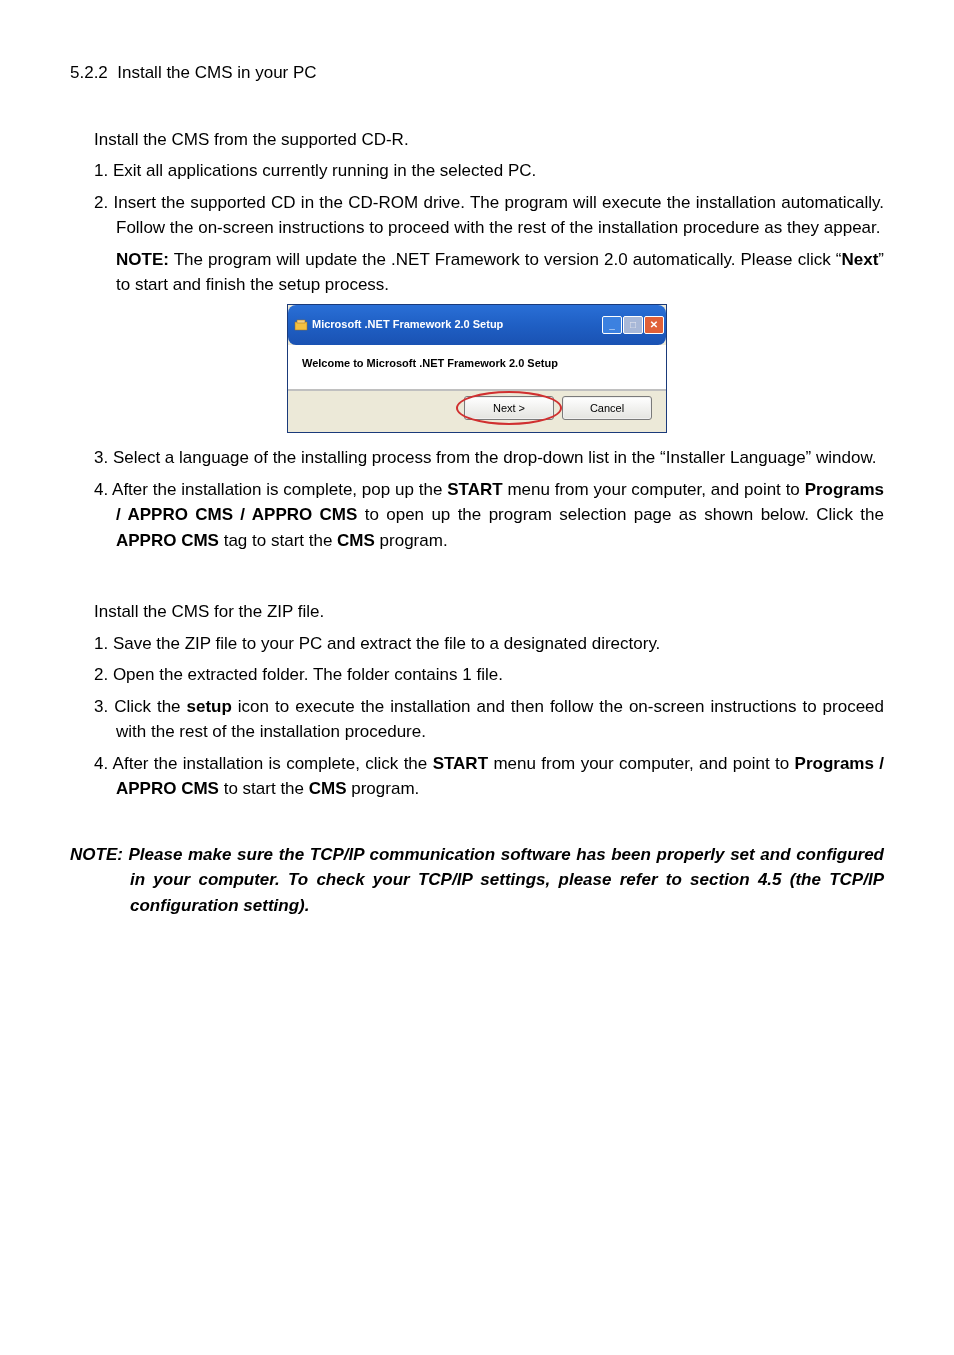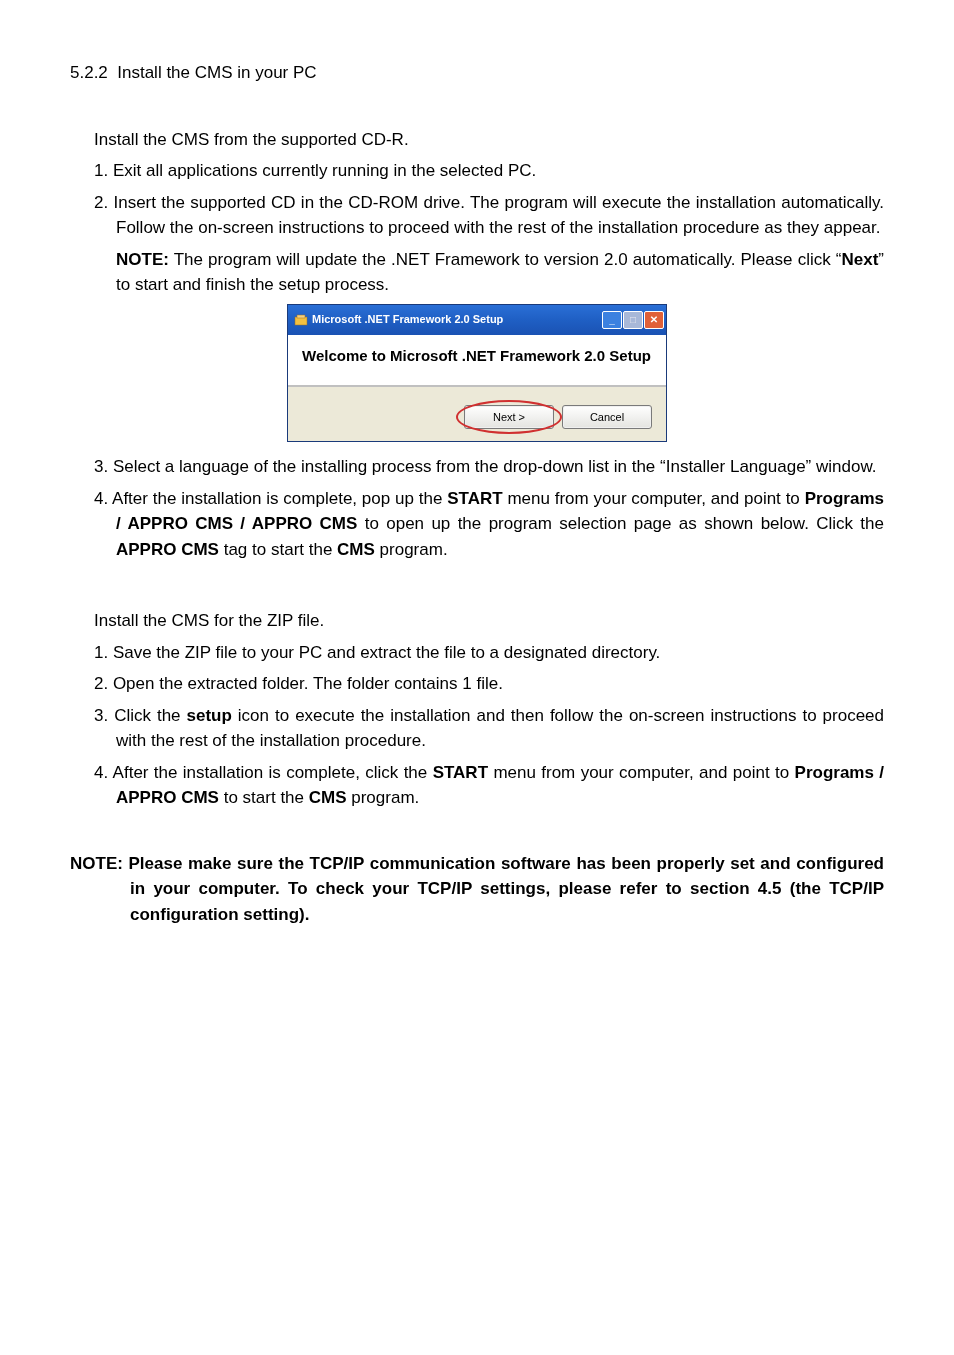--- a/index.html
+++ b/index.html
@@ -46,24 +46,25 @@
   .dialog {
     width: 378px;
     border: 1px solid #1a3a7a;
     background: #ece9d8;
     font-family: Tahoma, Arial, sans-serif;
     font-size: 11px;
   }
   .titlebar {
     display: flex;
     align-items: center;
-    height: 30px;
+    height: 40px;
     background: linear-gradient(to bottom, #2a6fd6 0%, #1f5fc4 50%, #1a52b3 100%);
     color: #fff;
     padding: 0 2px 0 6px;
+    border-radius: 8px;
   }
   .titlebar-icon {
     width: 14px;
     height: 14px;
     margin-right: 4px;
     display: inline-flex;
     align-items: center;
     justify-content: center;
   }
   .titlebar-text {
@@ -84,31 +85,31 @@
     font-weight: bold;
   }
   .win-min { background: #3c81e0; color: #fff; }
   .win-max { background: #a8b8d8; color: #e8e8f0; }
   .win-close { background: #e06038; color: #fff; }
   .dialog-header {
     background: #fff;
     padding: 10px 14px 18px 14px;
     border-bottom: 1px solid #c0c0c0;
     font-weight: bold;
-    font-size: 15px;
+    font-size: 11px;
   }
   .dialog-body {
     padding: 28px 16px 120px 16px;
     font-size: 11px;
     color: #222;
     background: #ece9d8;
   }
   .dialog-footer {
     border-top: 1px solid #c0c0c0;
-    padding: 18px 14px 12px 14px;
+    padding: 5px 14px 12px 14px;
     display: flex;
     justify-content: flex-end;
     gap: 8px;
     background: #ece9d8;
   }
   .xp-btn {
     min-width: 68px;
     height: 22px;
     font-size: 11px;
     border: 1px solid #7a7a7a;
@@ -137,20 +138,21 @@
   }
   .spacer { height: 40px; }
   .final-note {
     margin-top: 40px;
     text-align: justify;
   }
   .final-note-hang {
     display: block;
     padding-left: 60px;
     text-indent: -60px;
+    font-style: italic;
   }
 </style>
 </head>
 <body>
 
 <div class="section-heading">
   <span>5.2.2</span>&nbsp;&nbsp;<span>Install the CMS in your PC</span>
 </div>
 
 <div class="sub-heading">Install the CMS from the supported CD-R.</div>

